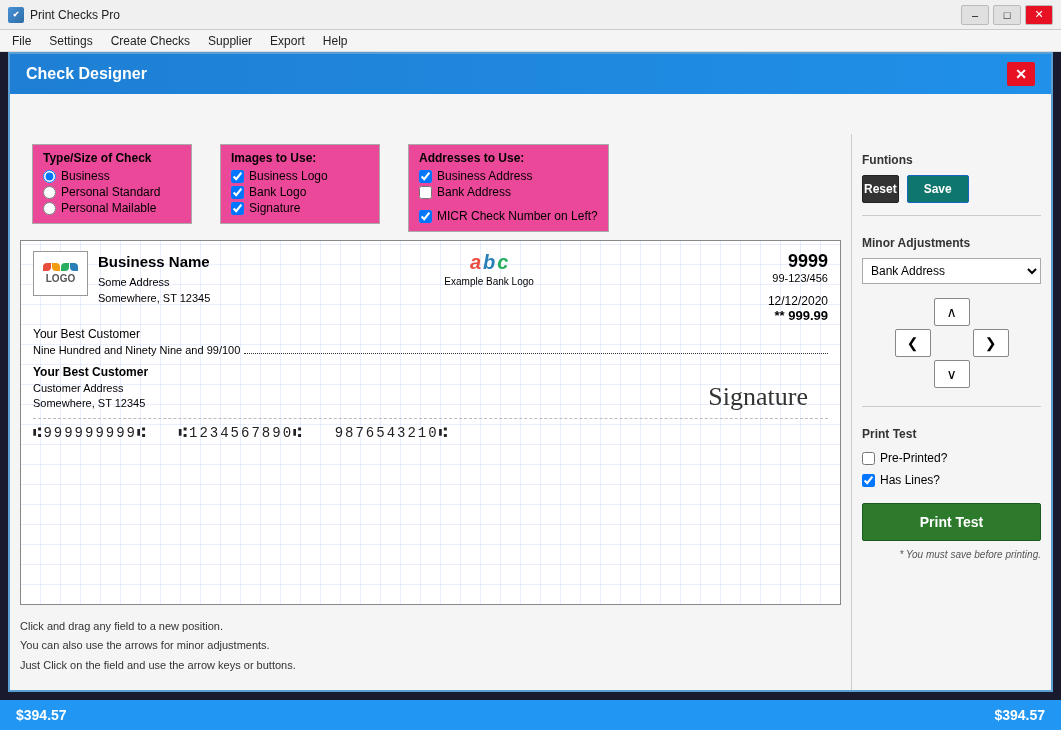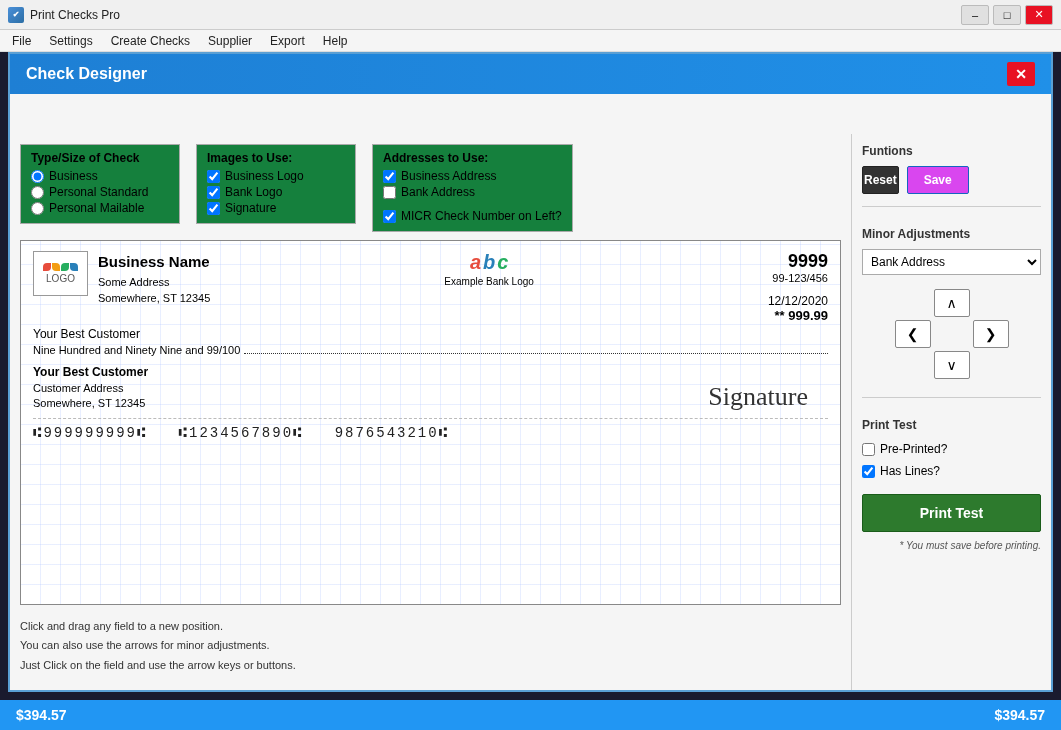--- a/index.html
+++ b/index.html
@@ -131,23 +131,24 @@
 
     
     .options-row {
       display: flex;
       gap: 16px;
       align-items: flex-start;
     }
 
     .options-group {
       border: 1px solid #aaa;
-      background: #15803d;
+      background: #ec4899;
       padding: 6px 10px;
       min-width: 160px;
+      margin-left: 12px;
     }
     .options-group-title {
       font-weight: bold;
       font-size: 12px;
       margin-bottom: 4px;
     }
     .radio-item, .checkbox-item {
       display: flex;
       align-items: center;
       gap: 5px;
@@ -326,37 +327,38 @@
       color: #333;
       line-height: 1.8;
       padding: 4px 0;
     }
 
     
     .functions-label {
       font-size: 12px;
       font-weight: bold;
       color: #333;
+      margin-top: 9px;
     }
     .btn-row {
       display: flex;
       gap: 8px;
     }
     .btn-reset {
       background: #333;
       color: white;
       border: 1px solid #222;
       padding: 6px 1px;
       font-size: 12px;
       font-weight: bold;
       cursor: pointer;
       border-radius: 2px;
     }
     .btn-save {
-      background: #d946ef;
+      background: #0f766e;
       color: white;
       border: 1px solid #1565c0;
       padding: 6px 16px;
       font-size: 12px;
       font-weight: bold;
       cursor: pointer;
       border-radius: 2px;
     }
 
     .minor-adj-label {
@@ -543,21 +545,21 @@
           <div style="display:flex; justify-content:space-between; align-items:flex-start; margin-bottom:4px;">
             <div class="check-business">
 
               <div class="logo-box">
                 <div class="logo-colorful">
                   <div class="logo-leaf" style="background:#e74c3c;"></div>
                   <div class="logo-leaf" style="background:#f39c12; border-radius: 0 50% 0 50%;"></div>
                   <div class="logo-leaf" style="background:#27ae60;"></div>
                   <div class="logo-leaf" style="background:#2980b9; border-radius: 0 50% 0 50%;"></div>
                 </div>
-                <span style="font-size:10px;font-weight:normal;color:#555;">LOGO</span>
+                <span style="font-size:10px;font-weight:bold;color:#555;">LOGO</span>
               </div>
 
               <div class="business-info">
                 <div class="business-name">Business Name</div>
                 <div>Some Address</div>
                 <div>Somewhere, ST 12345</div>
               </div>
             </div>
 
             <div class="bank-logo-area">

